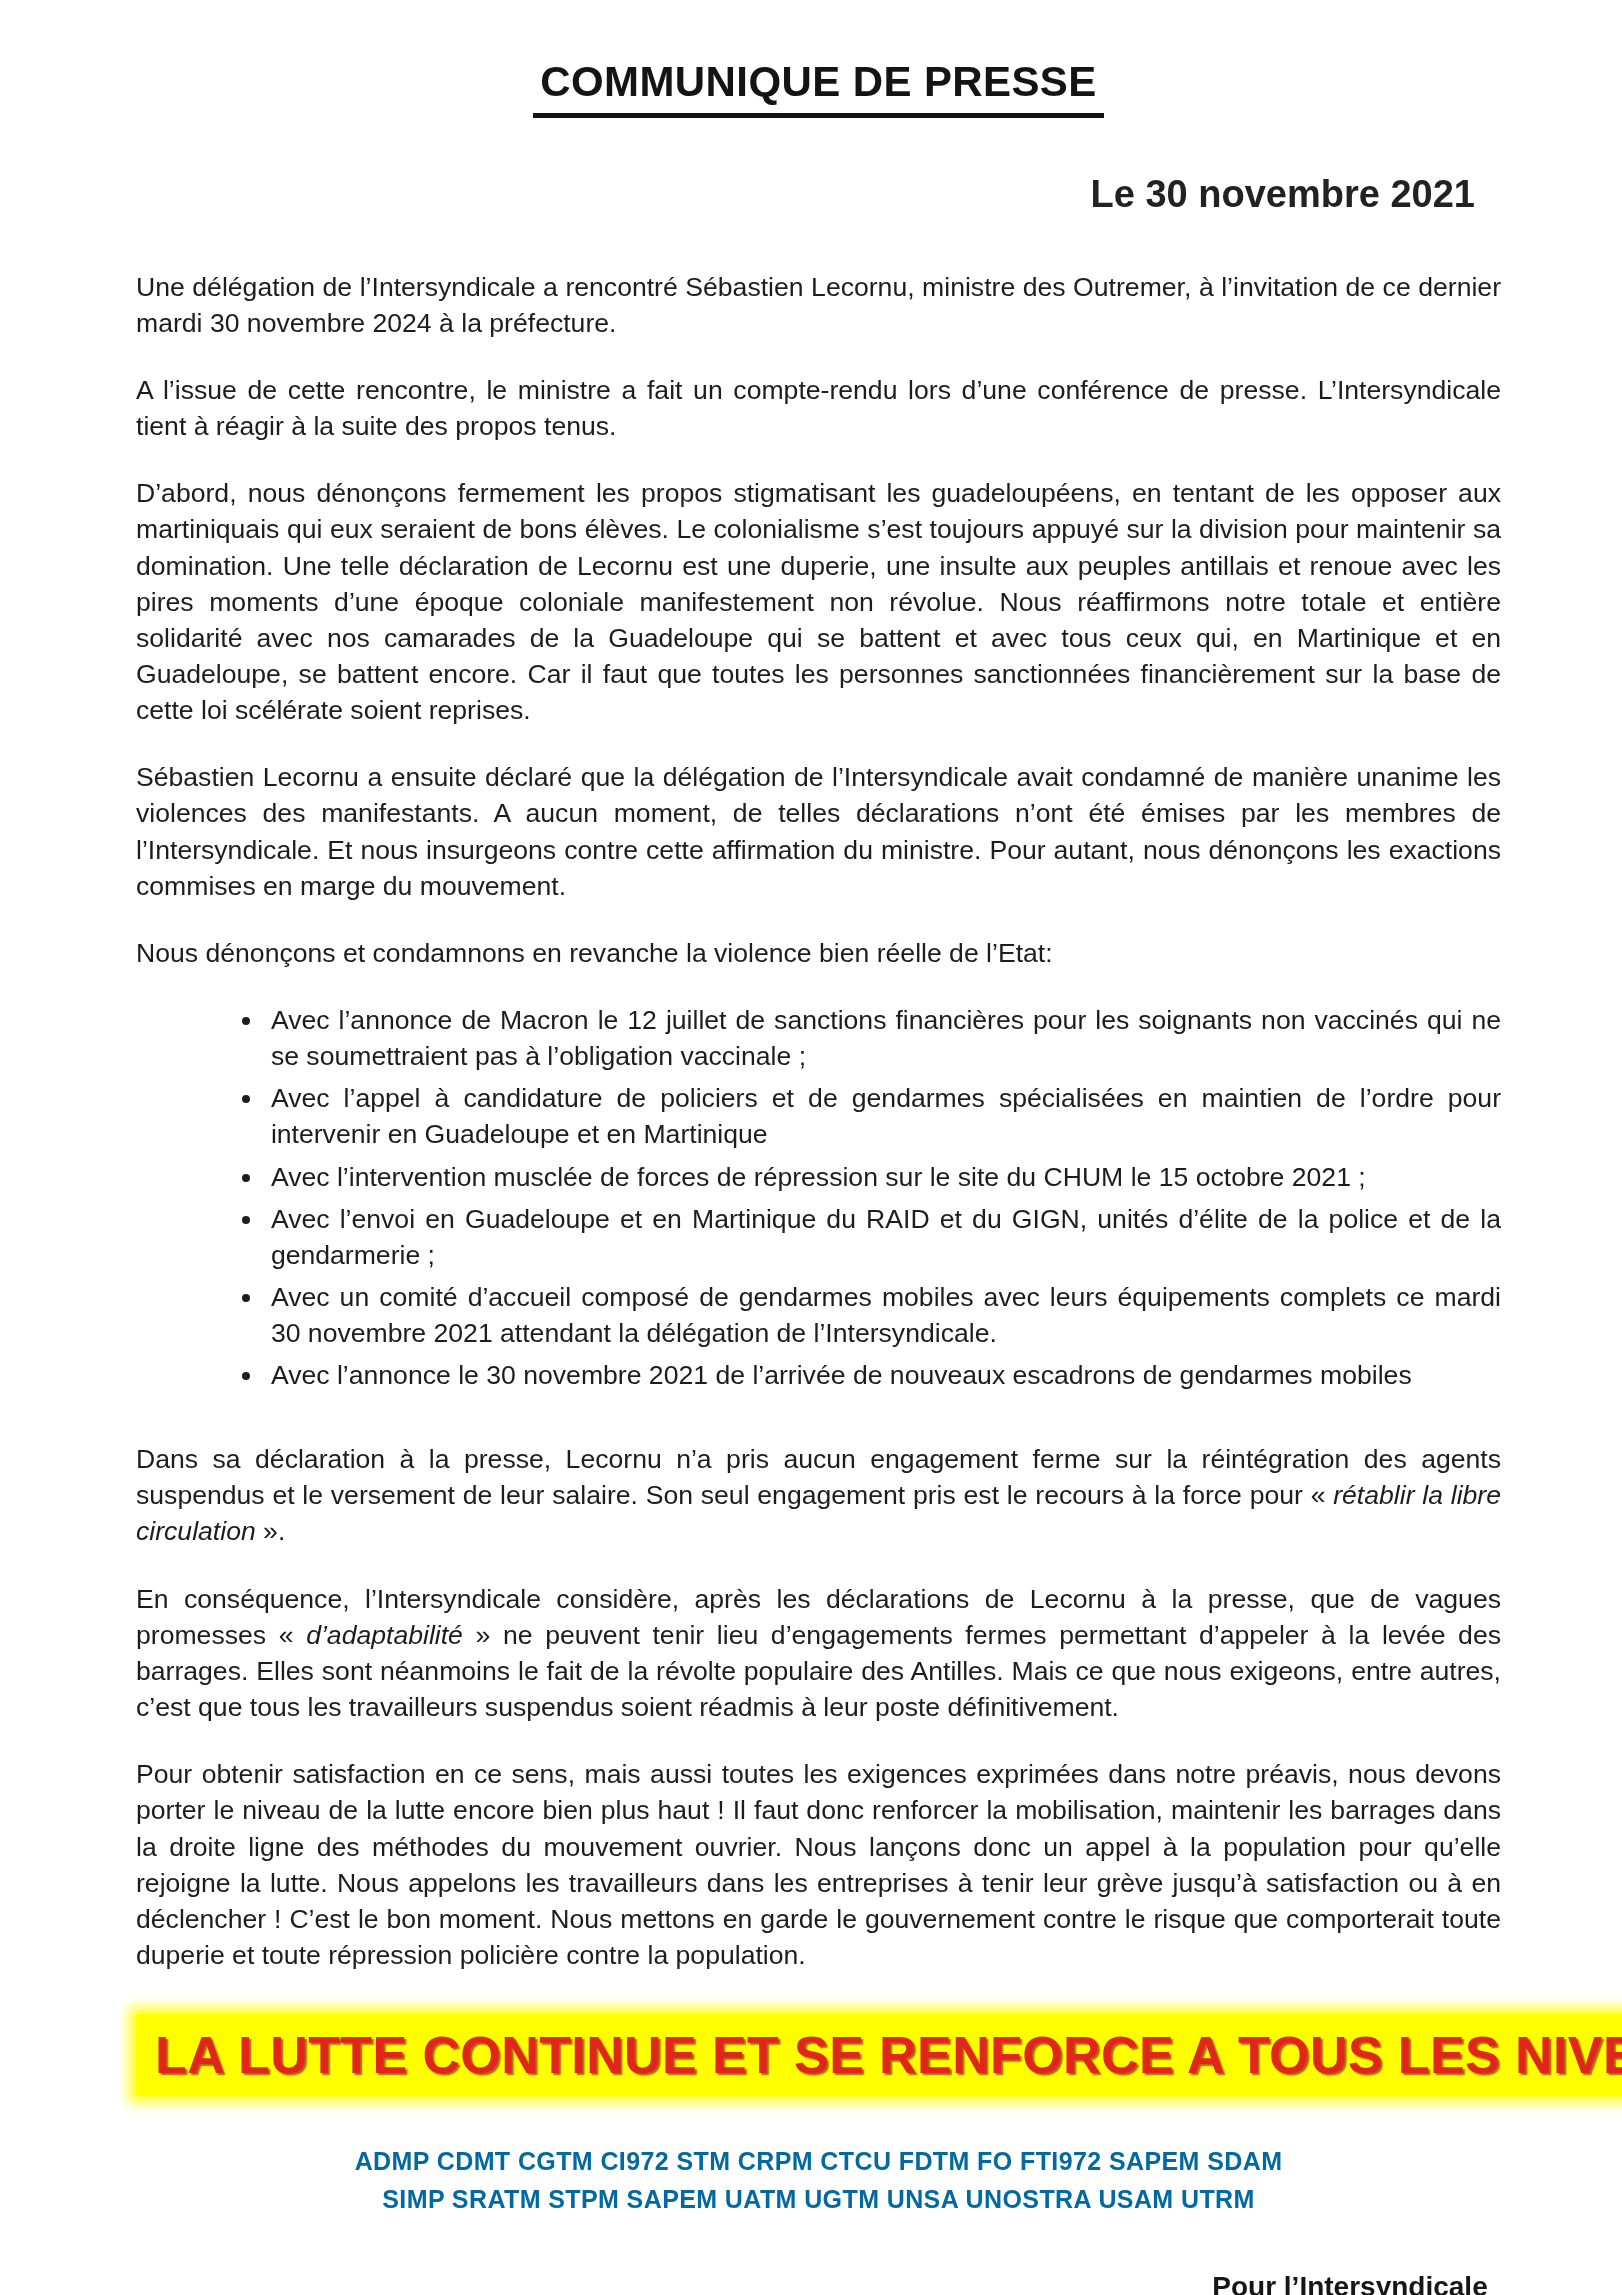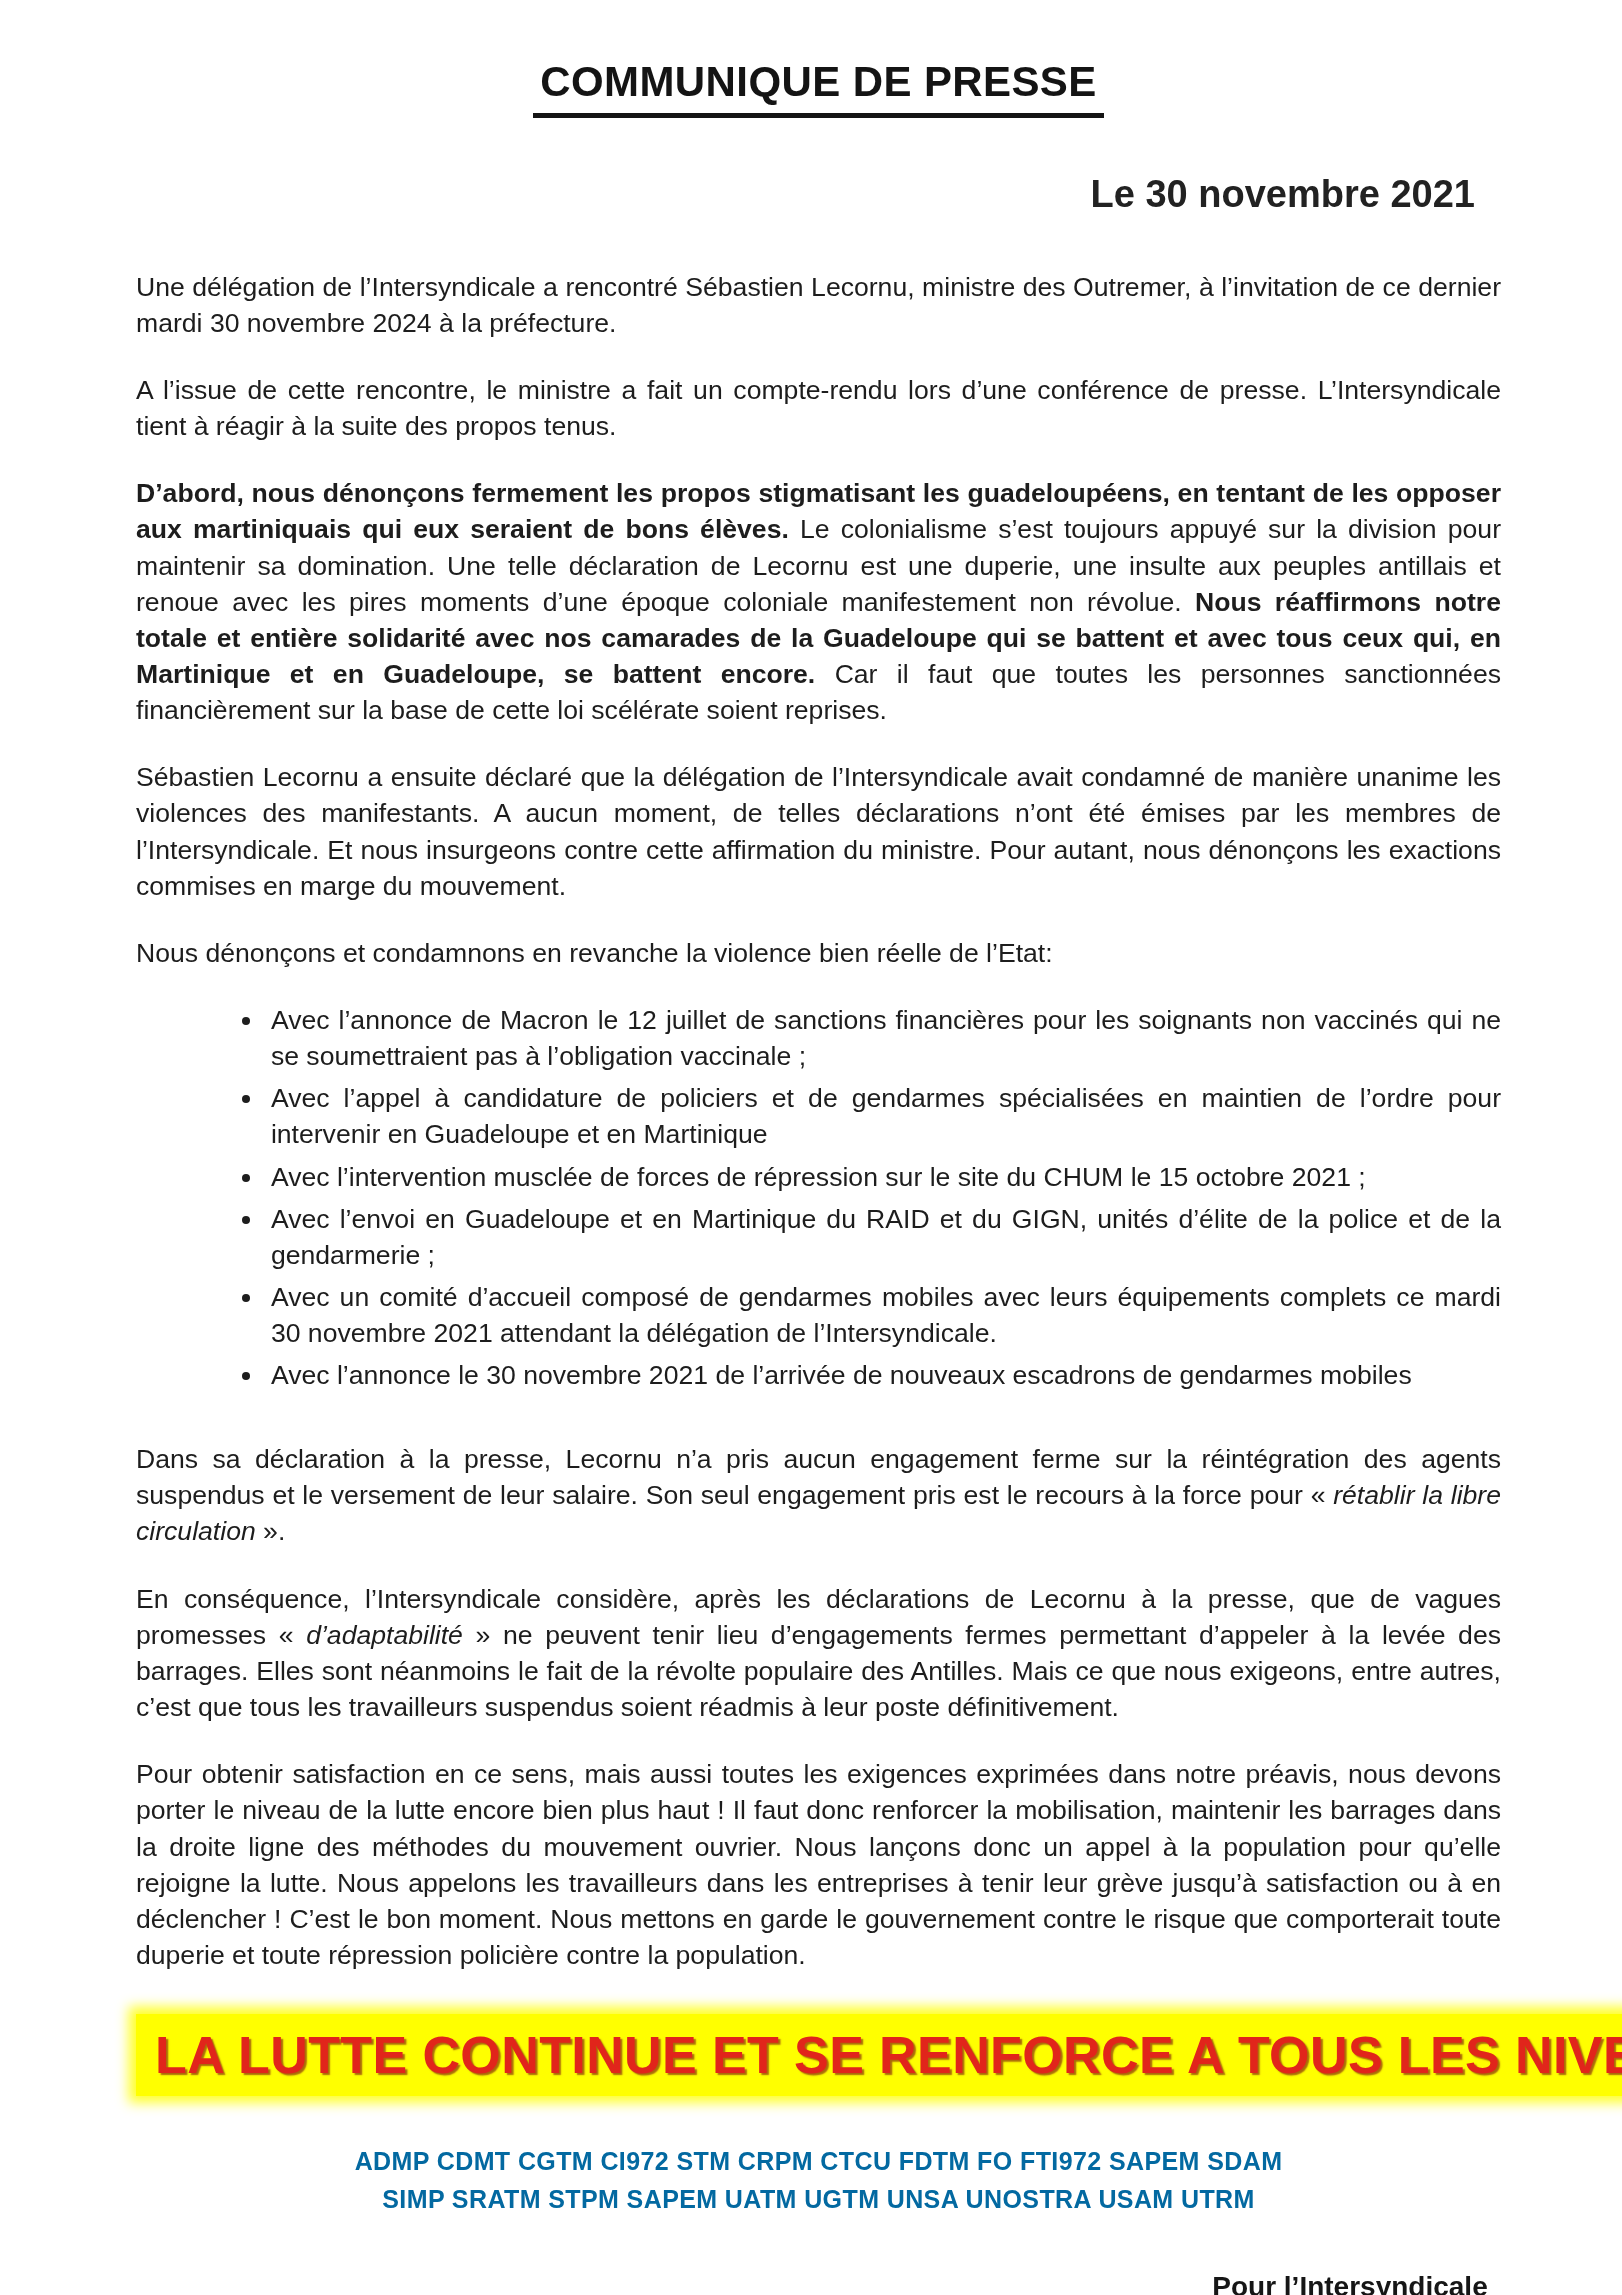--- a/index.html
+++ b/index.html
@@ -33,21 +33,21 @@
     color: #222;
   }
   .doc-body {
     margin-top: 53px;
     font-size: 26.6px;
     line-height: 1.36;
     text-align: justify;
     color: #1d1d1d;
   }
   .doc-body p { margin: 0 0 31px 0; }
-  .doc-body .b { font-weight: bold; }
+  .doc-body .b { font-weight: normal; }
   .doc-body .i { font-style: italic; }
   .doc-body ul {
     margin: 0 0 48px 0;
     padding-left: 129px;
   }
   .doc-body li {
     margin: 0 0 5.9px 0;
     padding-left: 5.9px;
   }
   .banner-wrap { text-align: center; margin-top: 41px; }

